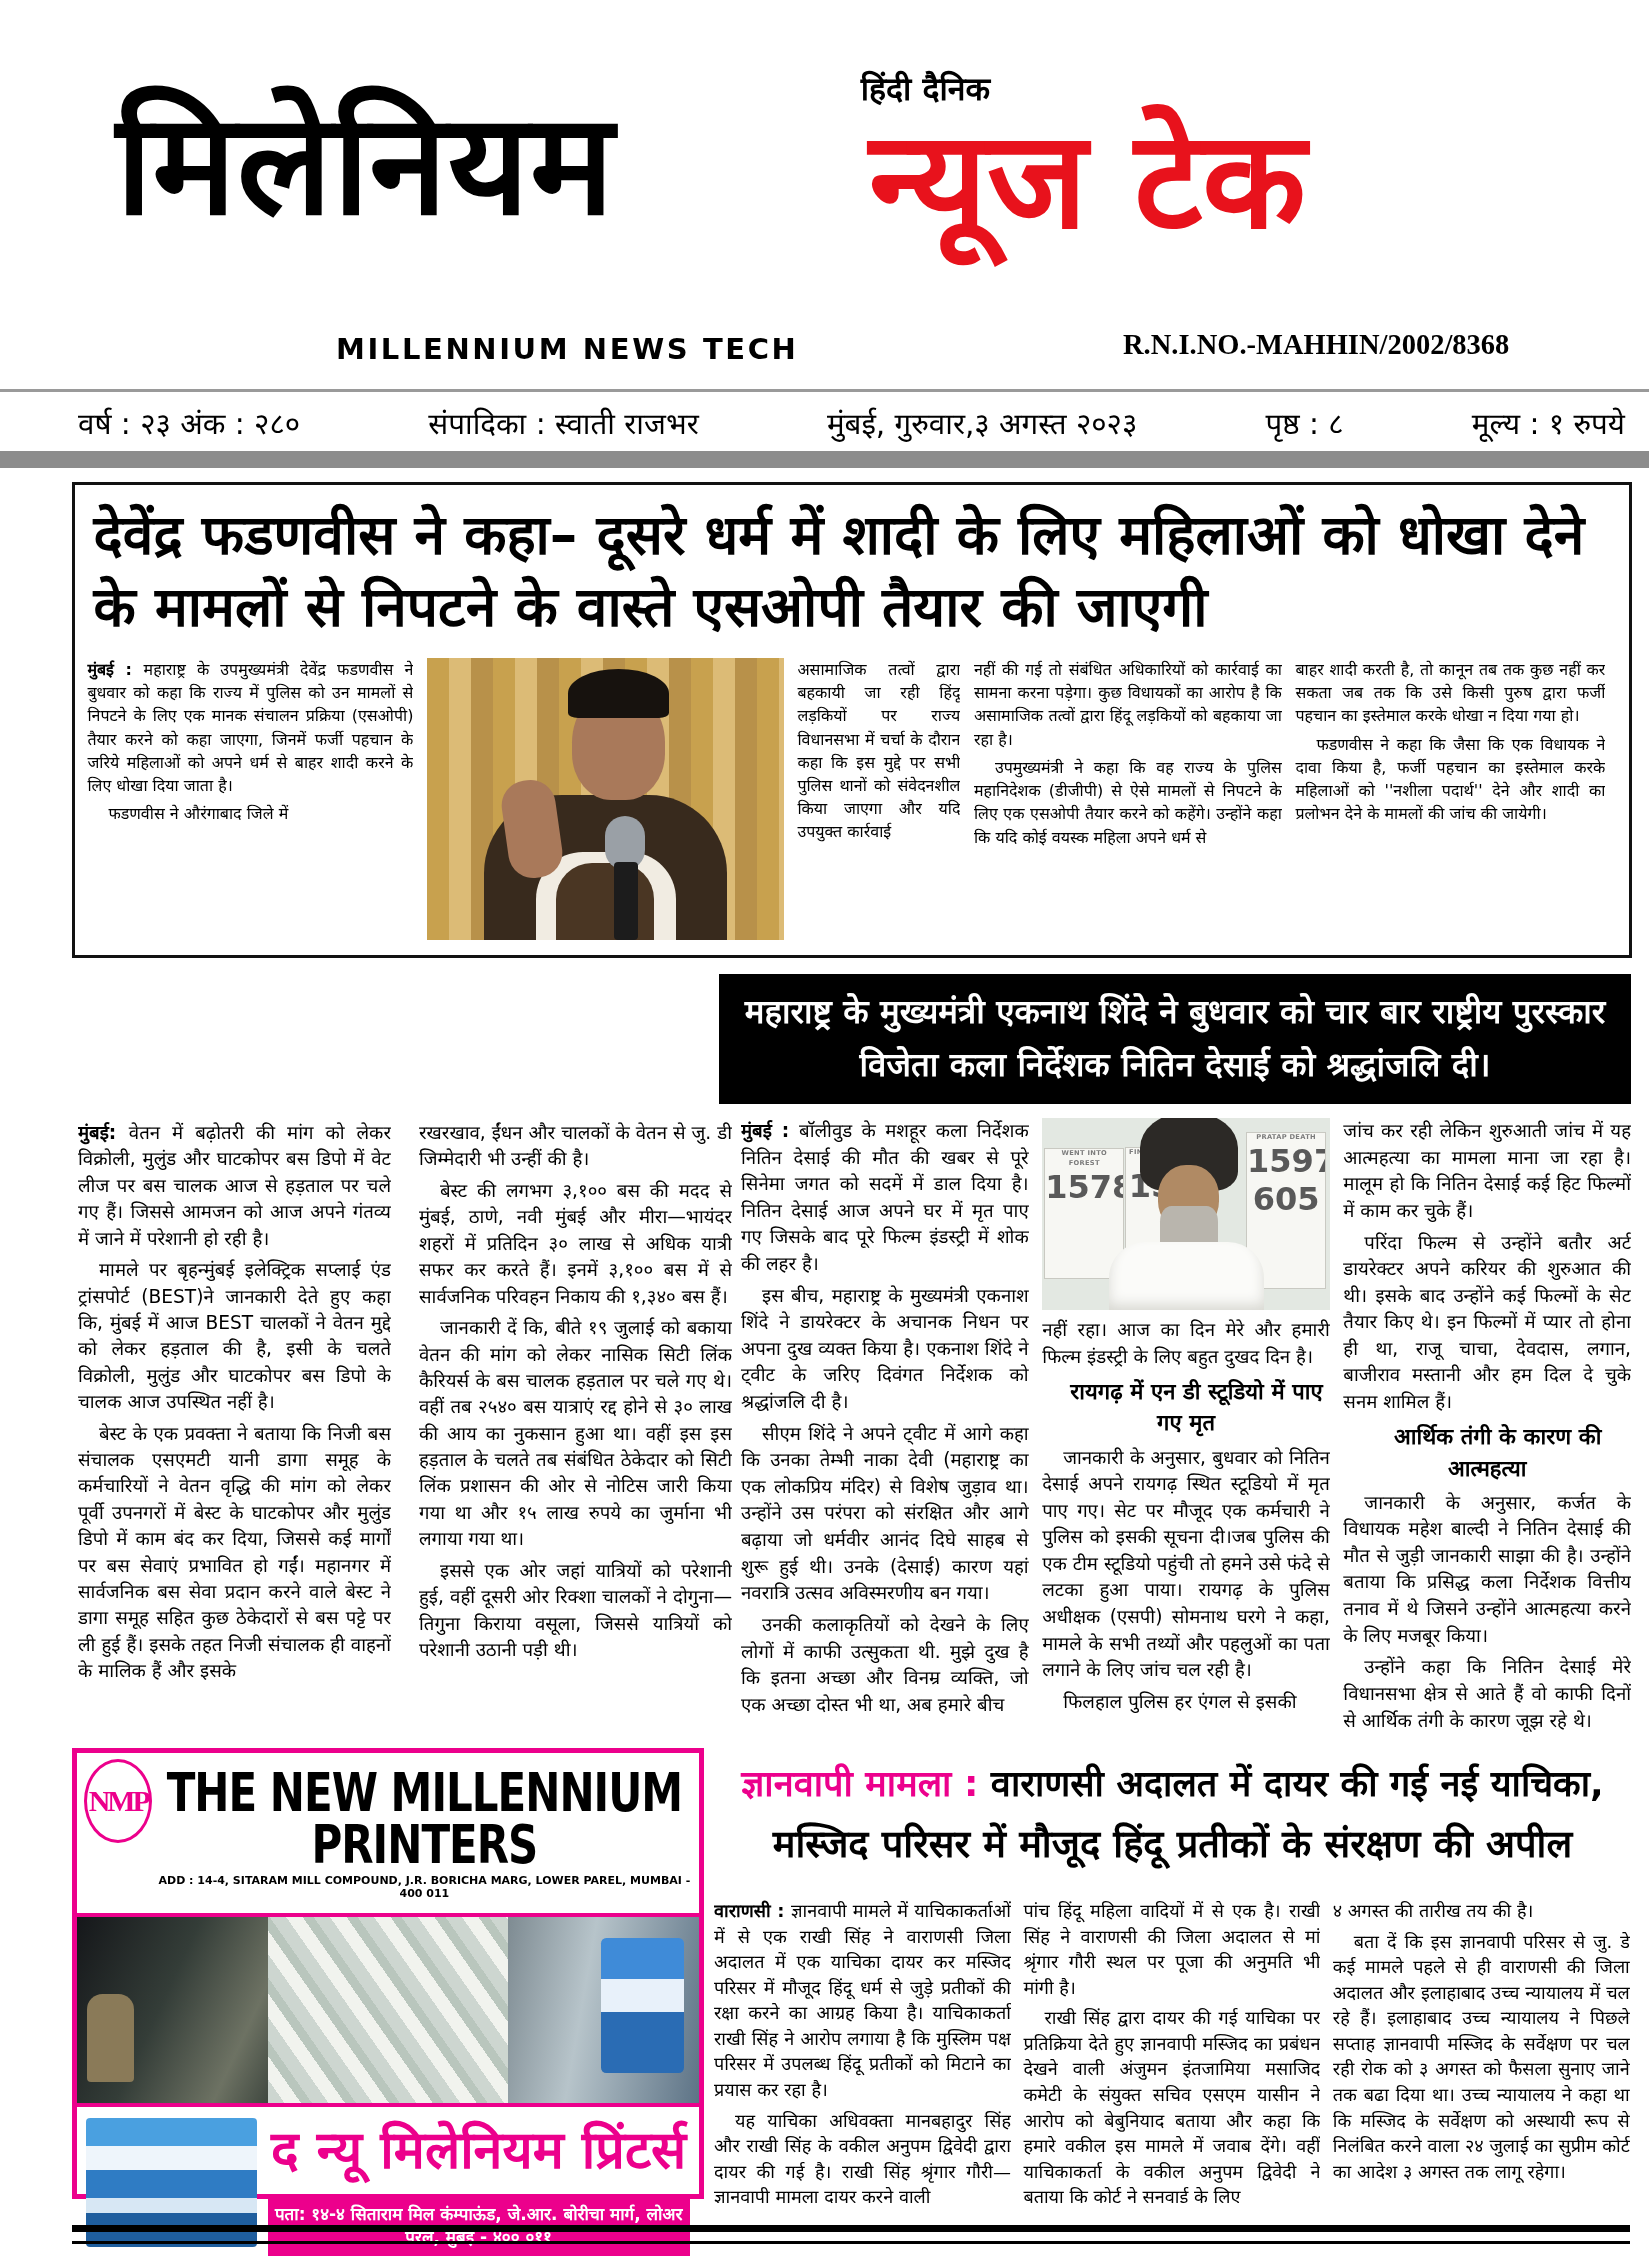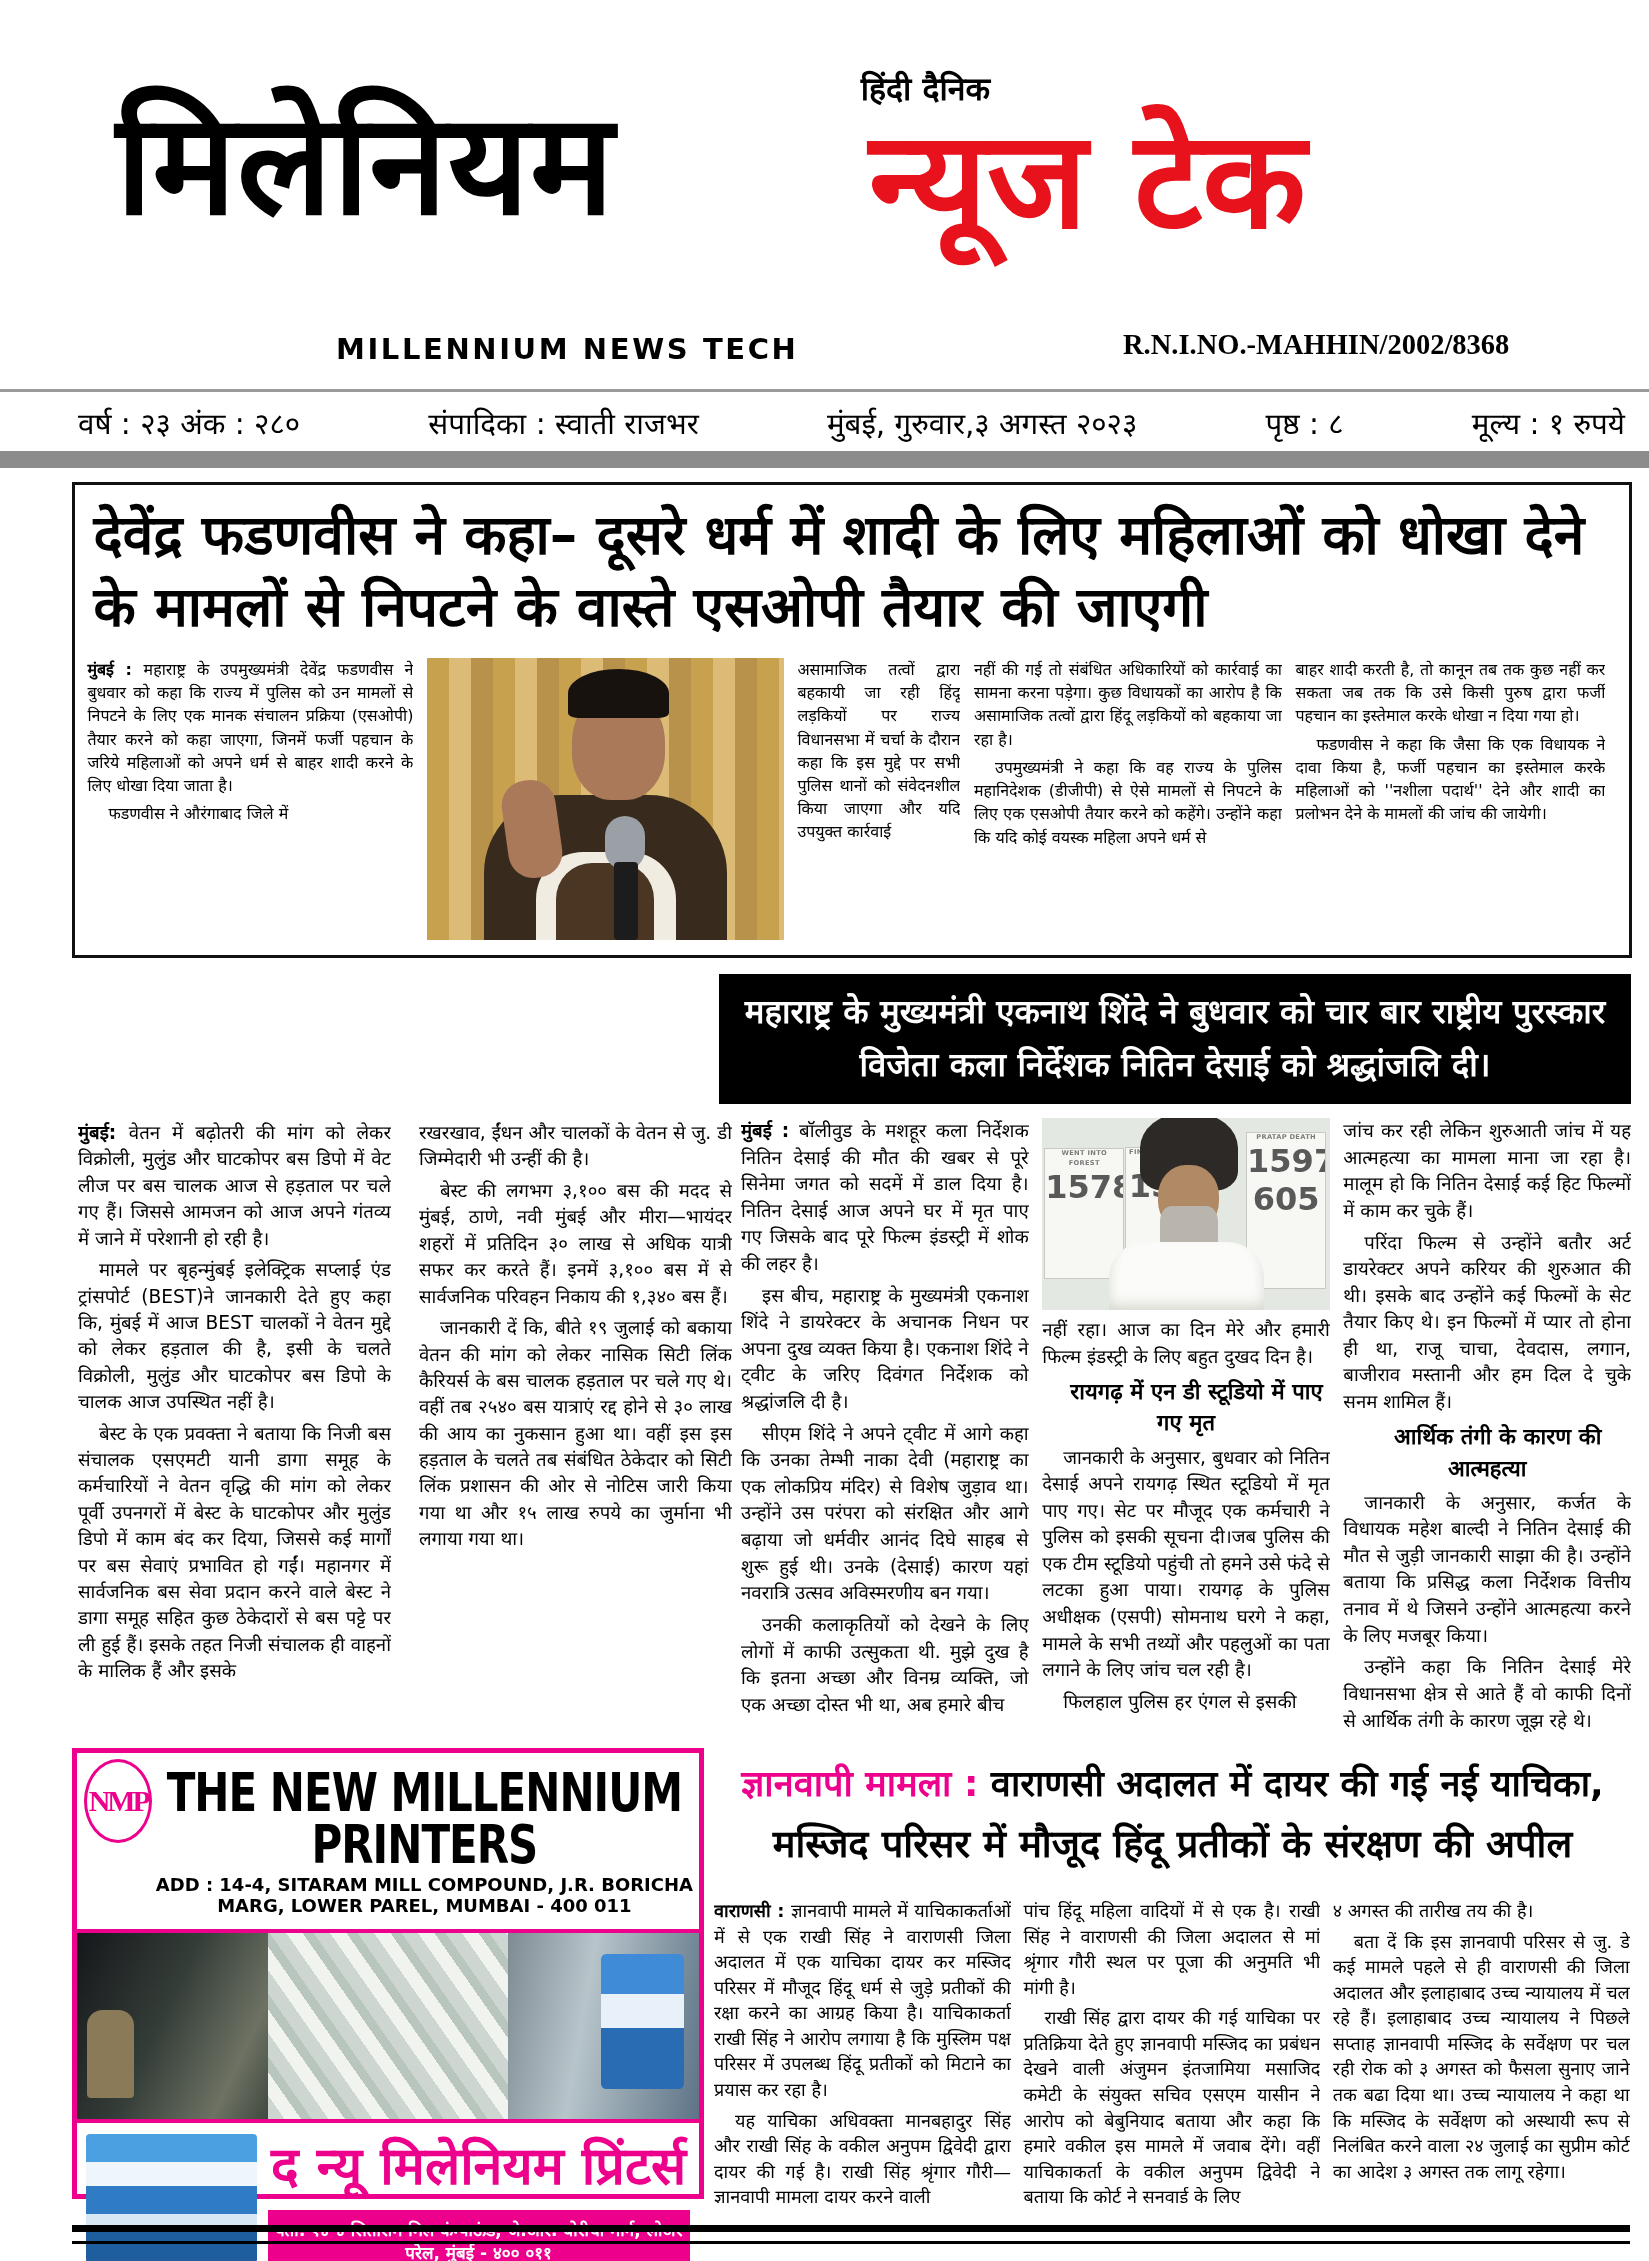--- a/index.html
+++ b/index.html
@@ -68,21 +68,21 @@
   .gyan-h2{font-size:38px;font-weight:bold;margin-top:11.4px;line-height:1.3;}
   .gyan-body{left:714px;top:1898px;width:917px;height:305px;display:flex;gap:12.4px;}
   .gyan-body .col{width:297px;font-size:18px;line-height:1.42;text-align:justify;overflow:hidden;}
   
   .ad-box{left:72px;top:1748px;width:632px;height:451px;border:5.2px solid #ec008c;box-sizing:border-box;background:#fff;}
   .ad-logo{position:absolute;left:7.2px;top:6.2px;width:62px;height:78px;border:3.6px solid #ec008c;border-radius:50%;
      display:flex;align-items:center;justify-content:center;color:#ec008c;font-weight:bold;font-size:30px;
      font-family:"Liberation Serif",serif;letter-spacing:-3.1px;}
   .ad-title{margin:13.5px 5.2px 0 78px;text-align:center;font-size:42px;font-weight:bold;
      letter-spacing:-1px;transform:scaleY(1.25);transform-origin:top;line-height:1;}
-  .ad-addr-en{margin:23px 5.2px 0 78px;text-align:center;font-size:18px;font-weight:bold;}
+  .ad-addr-en{margin:23px 5.2px 0 78px;text-align:center;font-size:11px;font-weight:bold;}
   .ad-strip{margin-top:13.5px;height:186px;border-top:4.1px solid #ec008c;border-bottom:4.1px solid #ec008c;display:flex;}
   .ad-s1{flex:1;background:linear-gradient(115deg,#15171a 0%,#343d38 45%,#6d7263 80%,#404840 100%);position:relative;}
   .ad-s1 .worker{position:absolute;left:10.3px;bottom:21px;width:47px;height:88px;background:#8a7a58;border-radius:15.5px 15.5px 4.1px 4.1px;}
   .ad-s2{flex:1.25;background:repeating-linear-gradient(55deg,#cdd6d0 0 13.5px,#f1f3ee 13.5px 27px,#b9c6bd 27px 36px);}
   .ad-s3{flex:1;background:linear-gradient(100deg,#7e8b92 0%,#b7c4ca 40%,#5d7386 100%);position:relative;}
   .ad-s3 .machine{position:absolute;right:15.5px;top:21px;width:83px;height:135px;background:linear-gradient(180deg,#3f8bd8 0 30%,#e8f1fa 30% 55%,#2a6cb4 55% 100%);border-radius:5.2px;}
   .ad-bottom{display:flex;padding:11.4px 9.3px 0 9.3px;gap:10.3px;}
   .ad-machine{width:171px;height:129px;flex:none;border-radius:4.1px;
      background:linear-gradient(180deg,#4aa0e0 0 22%,#eef5fb 22% 40%,#2f7cc4 40% 62%,#d7e7f4 62% 74%,#1f5e9e 74% 100%);}
   .ad-right{flex:1;}
@@ -149,20 +149,21 @@
   <div class="abs best-body">
     <div class="col">
       <p class="art noind"><b class="lead-in">मुंबई: </b><span>वेतन में बढ़ोतरी की मांग को लेकर विक्रोली, मुलुंड और घाटकोपर बस डिपो में वेट लीज पर बस चालक आज से हड़ताल पर चले गए हैं। जिससे आमजन को आज अपने गंतव्य में जाने में परेशानी हो रही है।</span></p>
       <p class="art">मामले पर बृहन्मुंबई इलेक्ट्रिक सप्लाई एंड ट्रांसपोर्ट (BEST)ने जानकारी देते हुए कहा कि, मुंबई में आज BEST चालकों ने वेतन मुद्दे को लेकर हड़ताल की है, इसी के चलते विक्रोली, मुलुंड और घाटकोपर बस डिपो के चालक आज उपस्थित नहीं है।</p>
       <p class="art">बेस्ट के एक प्रवक्ता ने बताया कि निजी बस संचालक एसएमटी यानी डागा समूह के कर्मचारियों ने वेतन वृद्धि की मांग को लेकर पूर्वी उपनगरों में बेस्ट के घाटकोपर और मुलुंड डिपो में काम बंद कर दिया, जिससे कई मार्गों पर बस सेवाएं प्रभावित हो गईं। महानगर में सार्वजनिक बस सेवा प्रदान करने वाले बेस्ट ने डागा समूह सहित कुछ ठेकेदारों से बस पट्टे पर ली हुई हैं। इसके तहत निजी संचालक ही वाहनों के मालिक हैं और इसके</p>
     </div>
     <div class="col">
       <p class="art noind">रखरखाव, ईंधन और चालकों के वेतन से जु. डी जिम्मेदारी भी उन्हीं की है।</p>
       <p class="art">बेस्ट की लगभग ३,१०० बस की मदद से मुंबई, ठाणे, नवी मुंबई और मीरा—भायंदर शहरों में प्रतिदिन ३० लाख से अधिक यात्री सफर कर करते हैं। इनमें ३,१०० बस में से सार्वजनिक परिवहन निकाय की १,३४० बस हैं।</p>
       <p class="art">जानकारी दें कि, बीते १९ जुलाई को बकाया वेतन की मांग को लेकर नासिक सिटी लिंक कैरियर्स के बस चालक हड़ताल पर चले गए थे। वहीं तब २५४० बस यात्राएं रद्द होने से ३० लाख की आय का नुकसान हुआ था। वहीं इस इस हड़ताल के चलते तब संबंधित ठेकेदार को सिटी लिंक प्रशासन की ओर से नोटिस जारी किया गया था और १५ लाख रुपये का जुर्माना भी लगाया गया था।</p>
+      <p class="art">इससे एक ओर जहां यात्रियों को परेशानी हुई, वहीं दूसरी ओर रिक्शा चालकों ने दोगुना—तिगुना किराया वसूला, जिससे यात्रियों को परेशानी उठानी पड़ी थी।</p>
     </div>
   </div>
 
   <div class="abs nitin-banner">महाराष्ट्र के मुख्यमंत्री एकनाथ शिंदे ने बुधवार को चार बार राष्ट्रीय पुरस्कार विजेता कला निर्देशक नितिन देसाई को श्रद्धांजलि दी।</div>
   <div class="abs nitin-body">
     <div class="col">
       <p class="art noind"><b class="lead-in">मुंबई : </b><span>बॉलीवुड के मशहूर कला निर्देशक नितिन देसाई की मौत की खबर से पूरे सिनेमा जगत को सदमें में डाल दिया है। नितिन देसाई आज अपने घर में मृत पाए गए जिसके बाद पूरे फिल्म इंडस्ट्री में शोक की लहर है।</span></p>
       <p class="art">इस बीच, महाराष्ट्र के मुख्यमंत्री एकनाश शिंदे ने डायरेक्टर के अचानक निधन पर अपना दुख व्यक्त किया है। एकनाश शिंदे ने ट्वीट के जरिए दिवंगत निर्देशक को श्रद्धांजलि दी है।</p>
       <p class="art">सीएम शिंदे ने अपने ट्वीट में आगे कहा कि उनका तेम्भी नाका देवी (महाराष्ट्र का एक लोकप्रिय मंदिर) से विशेष जुड़ाव था। उन्होंने उस परंपरा को संरक्षित और आगे बढ़ाया जो धर्मवीर आनंद दिघे साहब से शुरू हुई थी। उनके (देसाई) कारण यहां नवरात्रि उत्सव अविस्मरणीय बन गया।</p>
       <p class="art">उनकी कलाकृतियों को देखने के लिए लोगों में काफी उत्सुकता थी. मुझे दुख है कि इतना अच्छा और विनम्र व्यक्ति, जो एक अच्छा दोस्त भी था, अब हमारे बीच</p>

